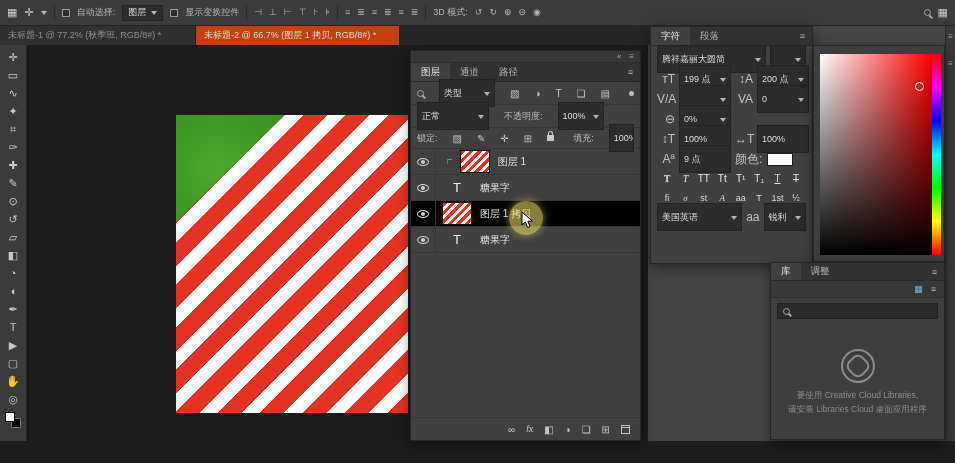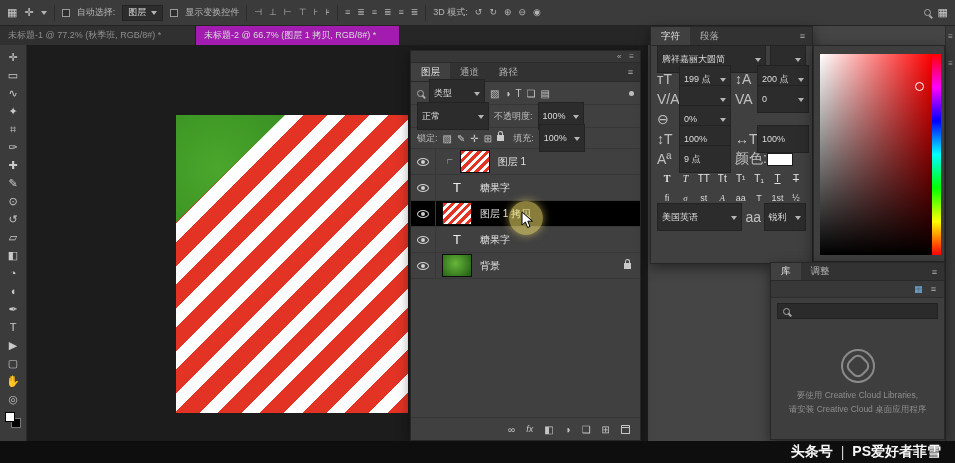--- a/index.html
+++ b/index.html
@@ -17,21 +17,21 @@
   .chk{width:8px;height:8px;border:1px solid #9a9a9a;background:#2d2d2d;flex:none}
   .car{width:0;height:0;border:3px solid transparent;border-top:4px solid #b5b5b5;margin-top:4px;flex:none}
   .mag{width:7px;height:7px;border:1.5px solid #a8a8a8;border-radius:50%;position:relative;flex:none}
   .mag::after{content:'';position:absolute;right:-3px;bottom:-2px;width:4px;height:1.5px;background:#a8a8a8;transform:rotate(45deg)}
   .spacer{flex:1}
 
   
   .tabbar{position:absolute;left:0;top:26px;width:650px;height:19px;background:#262626;display:flex;z-index:4}
   .tab{display:flex;align-items:center;padding:0 8px;font-size:9px;color:#8d8d8d;background:#303030;
        border-right:1px solid #1e1e1e;white-space:nowrap;overflow:hidden;flex:none}
-  .tab.active{background:#a21caf;color:#dadada}
+  .tab.active{background:#c2410c;color:#dadada}
 
   
   .toolbar{position:absolute;left:0;top:45px;width:27px;height:396px;background:#3b3b3b;border-right:1px solid #292929;
     display:flex;flex-direction:column;align-items:center;padding-top:3px;z-index:4}
   .tool{height:18px;width:100%;display:flex;align-items:center;justify-content:center;color:#c9c9c9;font-size:11px}
   .swatches{position:relative;width:16px;height:16px;margin-top:4px}
   .swf{position:absolute;left:0;top:0;width:10px;height:10px;background:#fff;border:1px solid #000;z-index:2}
   .swb{position:absolute;right:0;bottom:0;width:10px;height:10px;background:#000;border:1px solid #777}
 
   
@@ -53,21 +53,21 @@
   .ptab{padding:0 10px;display:flex;align-items:center;font-size:9.5px;color:#b3b3b3}
   .ptab.active{background:#404040;color:#e5e5e5}
   .pmenu{margin-left:auto;display:flex;align-items:center;padding:0 7px;color:#b5b5b5;font-size:9px}
   .sel{background:#2c2c2c;border:1px solid #232323;height:28px;display:flex;align-items:center;justify-content:space-between;
        gap:4px;padding:0 4px;font-size:9px;color:#ddd;white-space:nowrap;overflow:hidden}
 
   
   #layers{left:410px;top:50px;width:231px;height:391px}
   .ltitle{height:12px;background:#373737;border-bottom:1px solid #2b2b2b;display:flex;justify-content:flex-end;
           align-items:center;gap:8px;padding:0 6px;font-size:8px;color:#a8a8a8}
-  .lrow{display:flex;align-items:center;gap:5px;padding:8px 6px;height:23px;border-bottom:1px solid #363636;font-size:9px}
+  .lrow{display:flex;align-items:center;gap:15px;padding:8px 6px;height:23px;border-bottom:1px solid #363636;font-size:9px}
   .lrow .ic{color:#c3c3c3;font-size:10px}
   .lbl{color:#bdbdbd;font-size:9px;white-space:nowrap}
   .layer{display:flex;align-items:center;height:26px;border-bottom:1px solid #373737}
   .layer.selrow{background:#000000}
   .eyecell{width:25px;height:100%;border-right:1px solid #373737;display:flex;align-items:center;justify-content:center;flex:none}
   .eye{width:12px;height:8px;border:1px solid #cfcfcf;border-radius:50%;position:relative}
   .eye::after{content:'';position:absolute;left:50%;top:50%;width:4px;height:4px;margin:-2px 0 0 -2px;background:#cfcfcf;border-radius:50%}
   .sthumb{width:30px;height:23px;border:1px solid #0d0d0d;margin-left:6px;flex:none;
     background:repeating-linear-gradient(135deg,#e23325 0 3px,#fff 3px 6px)}
   .tthumb{width:30px;height:23px;margin-left:6px;display:flex;align-items:center;justify-content:center;color:#ececec;font-size:13px;flex:none}
@@ -80,21 +80,21 @@
   .lbottom{position:absolute;bottom:0;left:0;right:0;height:23px;border-top:1px solid #363636;background:#404040;
     display:flex;align-items:center;justify-content:flex-end;gap:11px;padding:0 10px;color:#c5c5c5;font-size:10px}
   .fx{font-style:italic;font-size:9px}
   .trash{width:9px;height:9px;border:1px solid #c5c5c5;border-top:3px double #c5c5c5;border-radius:1px}
   .pin{width:5px;height:5px;border-radius:50%;background:#bdbdbd;margin-left:auto}
 
   
   #charpanel{left:650px;top:26px;width:163px;height:238px}
   .cbody{padding:5px 6px;display:flex;flex-direction:column;gap:4px}
   .crow{display:flex;align-items:center;gap:4px;height:16px}
-  .cic{width:18px;flex:none;font-size:14px;color:#c0c0c0;text-align:left;white-space:nowrap}
+  .cic{width:18px;flex:none;font-size:12px;color:#c0c0c0;text-align:right;white-space:nowrap}
   .cfld{width:52px;flex:none}
   .cswatch{width:26px;height:13px;background:#fff;border:1px solid #1c1c1c;margin-left:2px}
   .tbtnrow{display:flex;justify-content:space-between;align-items:center;padding:1px 2px;color:#e3e3e3;font-size:10px;height:15px}
   .tb{width:16px;text-align:center}
   .tb.bold{font-weight:bold;font-family:"Liberation Serif",serif}
   .tb.it{font-style:italic;font-family:"Liberation Serif",serif}
   .tb.und{text-decoration:underline}
   .tb.str{text-decoration:line-through}
   .ot{font-size:9px;color:#d8d8d8}
 
@@ -289,28 +289,20 @@
       <span class="sthumb"></span>
       <span class="lname">图层 1 拷贝</span>
     </div>
     <div class="layer">
       <span class="eyecell">
           <span class="eye"></span>
         </span>
       <span class="tthumb">T</span>
       <span class="lname">糖果字</span>
     </div>
-    <div class="layer">
-      <span class="eyecell">
-          <span class="eye"></span>
-        </span>
-      <span class="gthumb"></span>
-      <span class="lname">背景</span>
-      <span class="lck"></span>
-    </div>
 
     <div class="lbottom">
       <span>∞</span>
       <span class="fx">fx</span>
       <span>◧</span>
       <span>◑</span>
       <span>❏</span>
       <span>⊞</span>
       <span class="trash"></span>
     </div>
@@ -435,29 +427,24 @@
     </div>
     <div class="libsearch">
       <span class="mag"></span>
     </div>
     <div class="libmsg">
       <span class="cclogo">
           <i class="c1"></i>
           <i class="c2"></i>
         </span>
       <span>要使用 Creative Cloud Libraries,</span>
-      <span>请安装 Creative Cloud 桌面应用程序</span>
-    </div>
-  </div>
-
-  <div class="bottombar">
-    <span class="wm">头条号</span>
-    <span class="wm wmd">|</span>
-    <span class="wm">PS爱好者菲雪</span>
-  </div>
+      <span>请安装 Libraries Cloud 桌面应用程序</span>
+    </div>
+  </div>
+
 
   <div class="clickring"></div>
   <div class="cursor">
     <svg width="13" height="19" viewBox="0 0 13 19">
       <path d="M1 1 L1 14 L4.4 11 L6.6 16.5 L9 15.5 L6.8 10.2 L11.4 10.2 Z" fill="#ffffff" stroke="#000000" stroke-width="1"></path>
     </svg>
   </div>
 
 </div>
 

